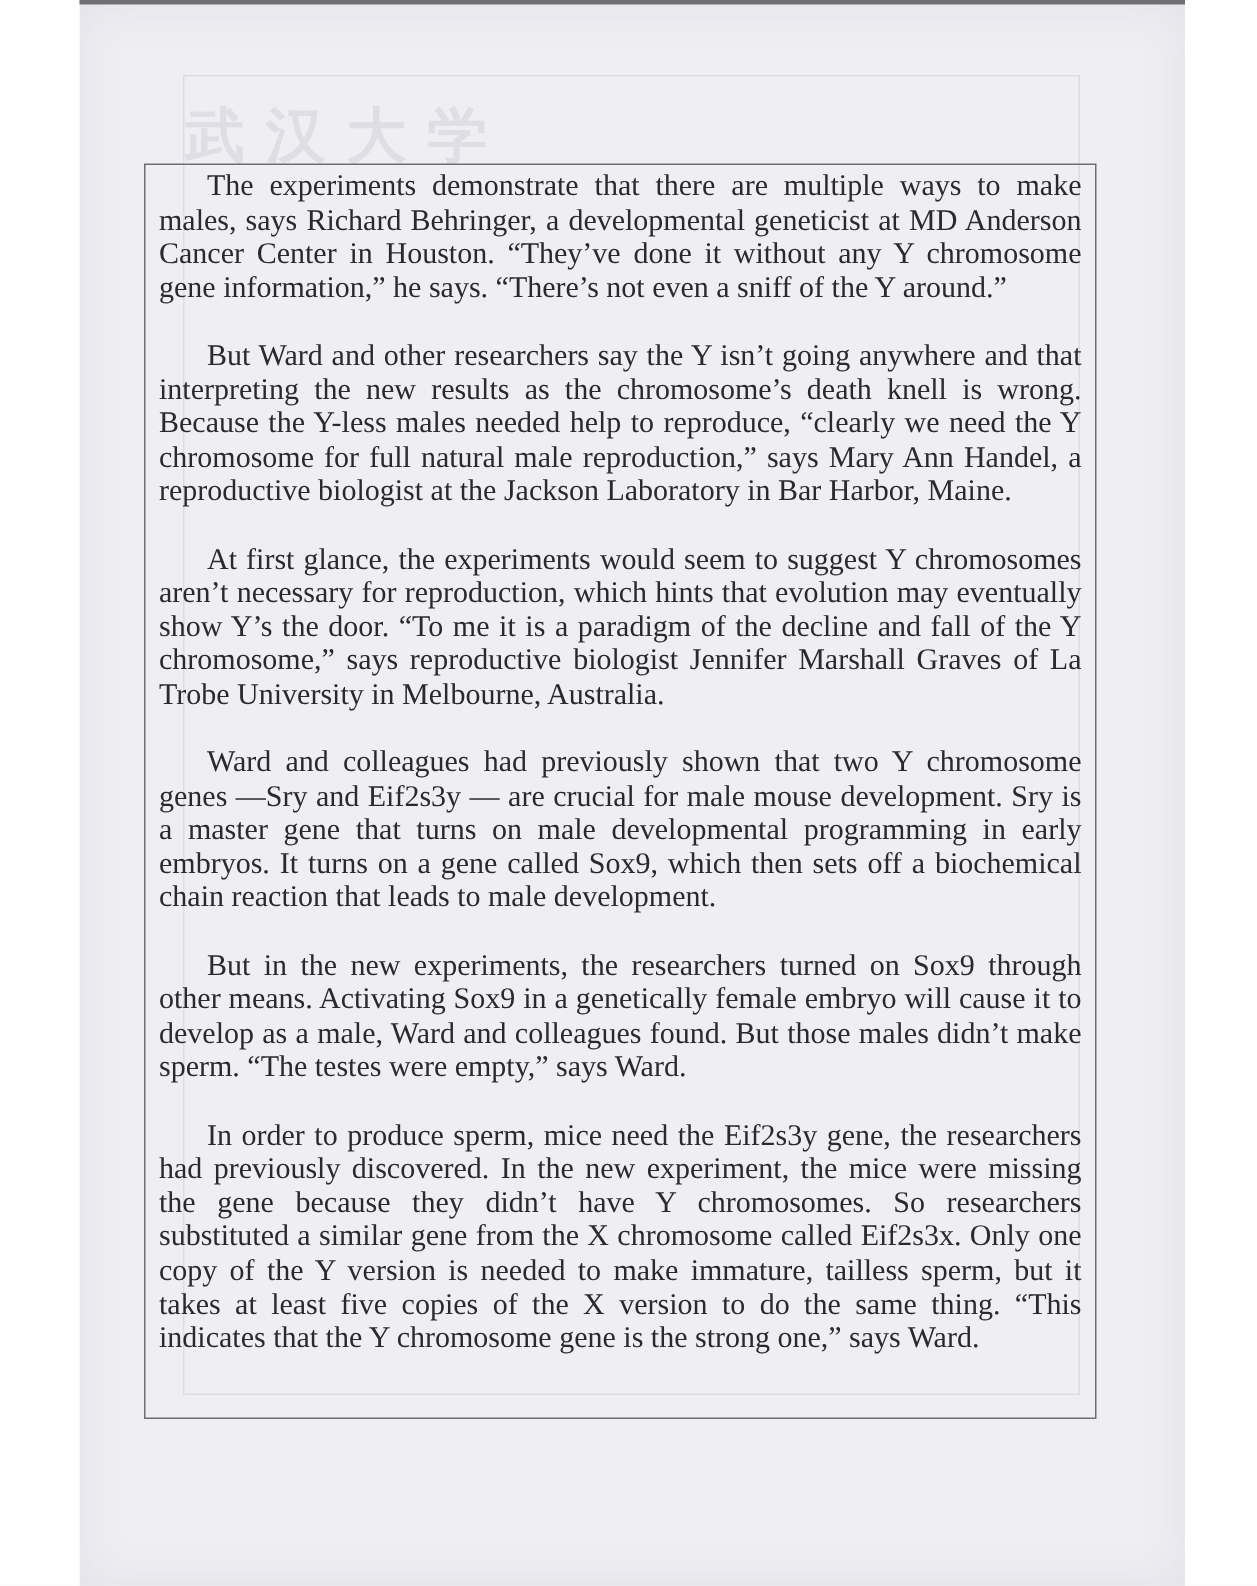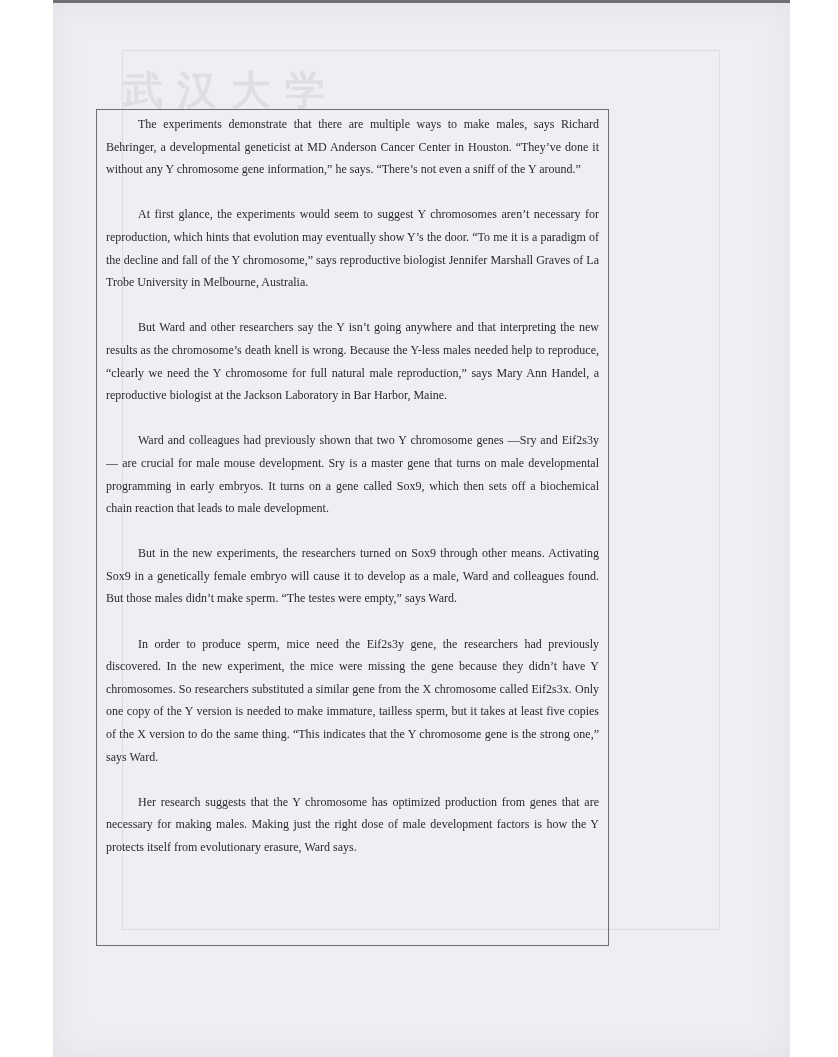--- a/index.html
+++ b/index.html
@@ -42,27 +42,27 @@
       font-family: "DejaVu Serif", serif;
       font-weight: bold;
       font-size: 40px;
       letter-spacing: 14px;
       color: #dedee4;
     }
     .content-box {
       position: absolute;
       left: 43px;
       top: 106px;
-      width: 513px;
+      width: 635px;
       height: 837px;
       border: 1px solid #6d6d72;
       box-sizing: border-box;
       padding: 3px 9px 0 9px;
       font-family: "Liberation Serif", serif;
-      font-size: 12px;
+      font-size: 20px;
       line-height: 22.6px;
       color: #2a2a2e;
     }
     .para {
       margin: 0 0 22.6px 0;
       text-align: justify;
       text-indent: 32px;
     }
     .para:last-child { margin-bottom: 0; }
     .footer {
@@ -80,21 +80,20 @@
 </head>
 <body>
 
 <div class="page">
   <div class="watermark-frame">
     <div class="watermark-title">武汉大学</div>
   </div>
 
   <div class="content-box">
     <p class="para">The experiments demonstrate that there are multiple ways to make males, says Richard Behringer, a developmental geneticist at MD Anderson Cancer Center in Houston. “They’ve done it without any Y chromosome gene information,” he says. “There’s not even a sniff of the Y around.”</p>
+    <p class="para">But Ward and other researchers say the Y isn’t going anywhere and that interpreting the new results as the chromosome’s death knell is wrong. Because the Y-less males needed help to reproduce, “clearly we need the Y chromosome for full natural male reproduction,” says Mary Ann Handel, a reproductive biologist at the Jackson Laboratory in Bar Harbor, Maine.</p>
     <p class="para">At first glance, the experiments would seem to suggest Y chromosomes aren’t necessary for reproduction, which hints that evolution may eventually show Y’s the door. “To me it is a paradigm of the decline and fall of the Y chromosome,” says reproductive biologist Jennifer Marshall Graves of La Trobe University in Melbourne, Australia.</p>
-    <p class="para">But Ward and other researchers say the Y isn’t going anywhere and that interpreting the new results as the chromosome’s death knell is wrong. Because the Y-less males needed help to reproduce, “clearly we need the Y chromosome for full natural male reproduction,” says Mary Ann Handel, a reproductive biologist at the Jackson Laboratory in Bar Harbor, Maine.</p>
     <p class="para">Ward and colleagues had previously shown that two Y chromosome genes —Sry and Eif2s3y — are crucial for male mouse development. Sry is a master gene that turns on male developmental programming in early embryos. It turns on a gene called Sox9, which then sets off a biochemical chain reaction that leads to male development.</p>
     <p class="para">But in the new experiments, the researchers turned on Sox9 through other means. Activating Sox9 in a genetically female embryo will cause it to develop as a male, Ward and colleagues found. But those males didn’t make sperm. “The testes were empty,” says Ward.</p>
     <p class="para">In order to produce sperm, mice need the Eif2s3y gene, the researchers had previously discovered. In the new experiment, the mice were missing the gene because they didn’t have Y chromosomes. So researchers substituted a similar gene from the X chromosome called Eif2s3x. Only one copy of the Y version is needed to make immature, tailless sperm, but it takes at least five copies of the X version to do the same thing. “This indicates that the Y chromosome gene is the strong one,” says Ward.</p>
-    <p class="para">Her research suggests that the Y chromosome has optimized production from genes that are necessary for making males. Making just the right dose of male development factors is how the Y protects itself from evolutionary erasure, Ward says.</p>
   </div>
 
 </div>
 
 </body></html>

